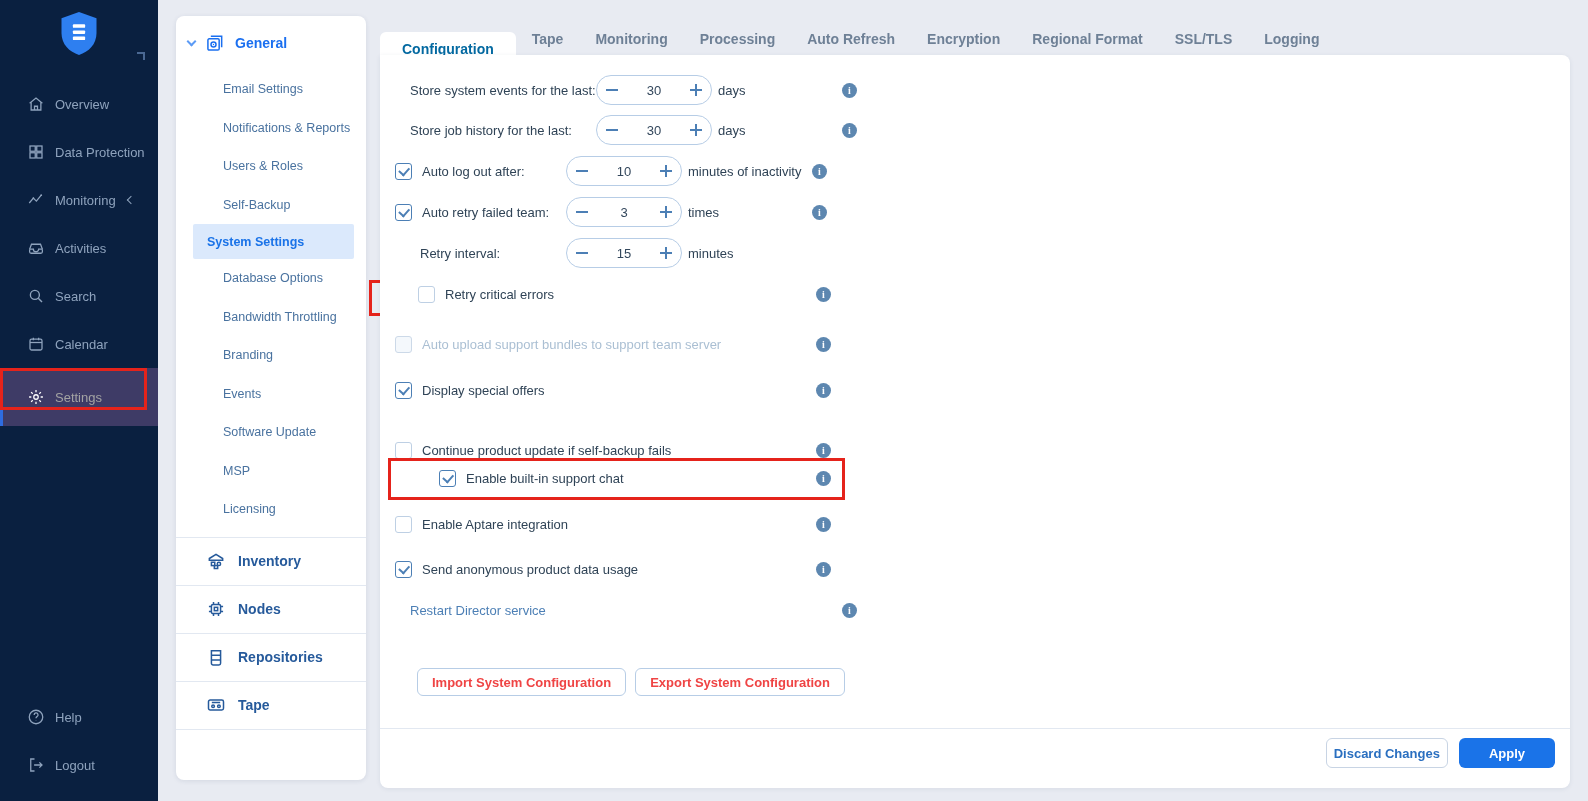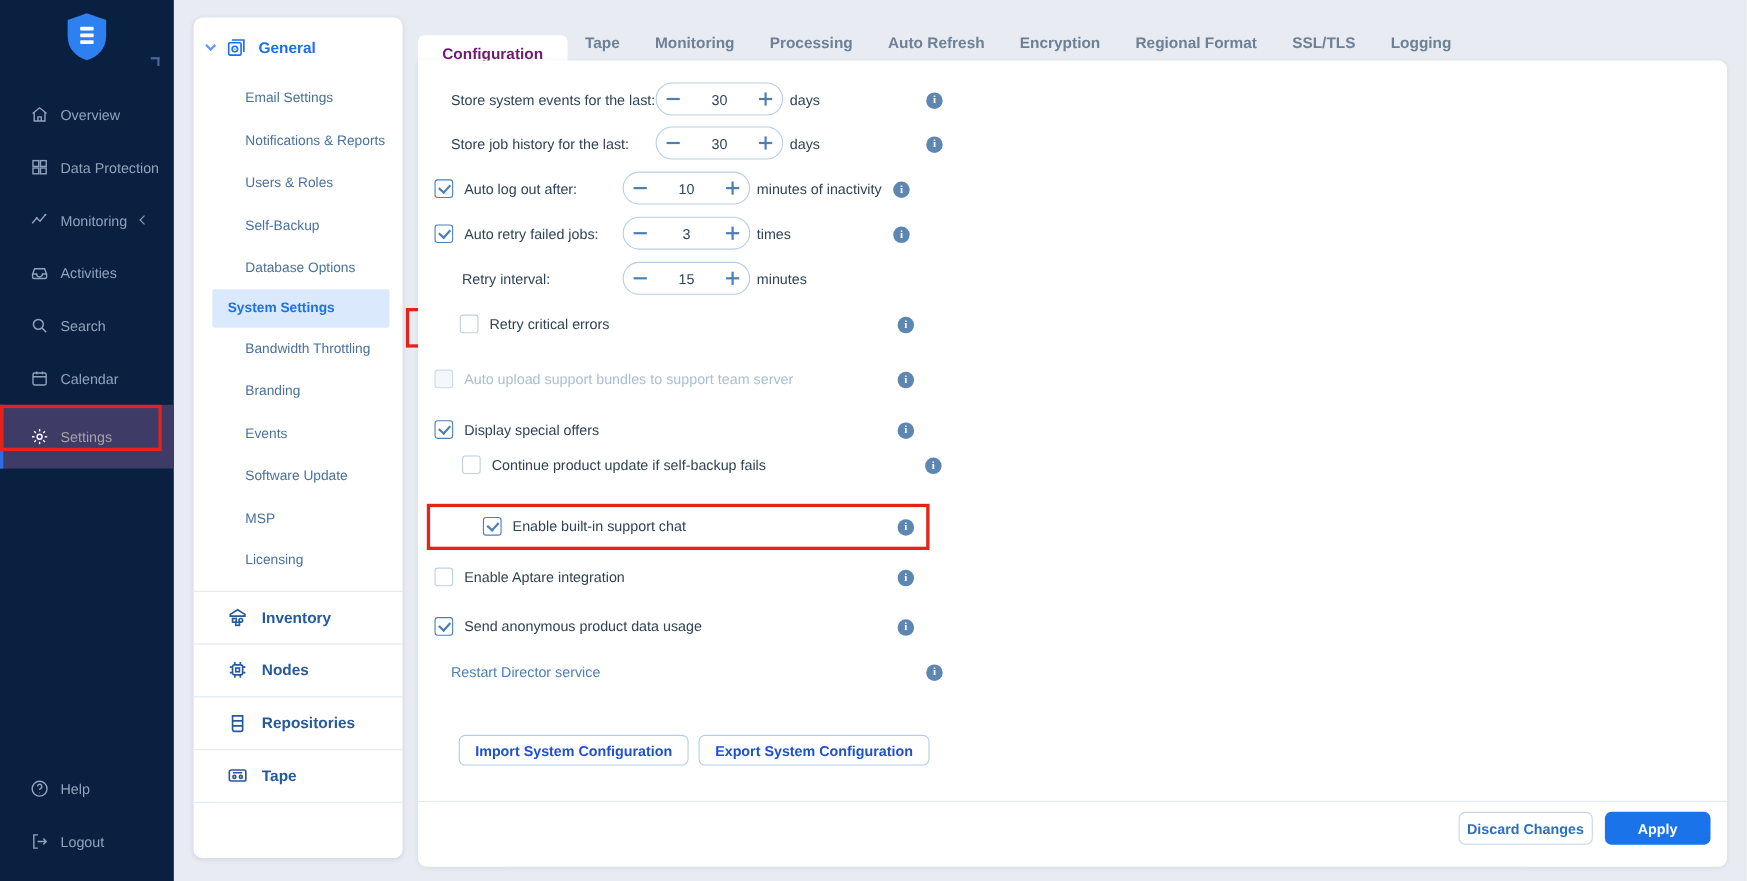--- a/index.html
+++ b/index.html
@@ -27,21 +27,21 @@
   .gen-item { height:38.5px; display:flex; align-items:center; padding-left:47px; font-size:12.5px; color:#49729f; cursor:pointer; }
   .gen-item.active { height:35px; background:#dbe9fc; margin:0 12px 0 17px; padding-left:14px; border-radius:2px; color:#1a73e8; font-weight:bold; }
   .sections { margin-top:8px; }
   .section-row { height:48px; border-top:1px solid #e2e8f1; display:flex; align-items:center; padding-left:30px; color:#265a9b; font-weight:bold; font-size:14px; cursor:pointer; }
   .section-row svg { margin-right:12px; }
   .subnav-footer { border-top:1px solid #e2e8f1; height:49px; }
 
   
   .tabs { position:absolute; left:380px; top:22px; height:33px; display:flex; align-items:center; }
   .tab { padding:0 16px; font-size:14px; font-weight:bold; color:#6e8096; cursor:pointer; height:33px; display:flex; align-items:center; }
-  .tab.active { background:#ffffff; color:#701a75; border-radius:6px 6px 0 0; padding:0 22px;margin-top:20px; }
+  .tab.active { background:#ffffff; color:#0369a1; border-radius:6px 6px 0 0; padding:0 22px;margin-top:20px; }
 
   
   .card { position:absolute; left:380px; top:55px; width:1190px; height:733px; background:#ffffff; border-radius:0 8px 8px 8px; box-shadow:0 1px 5px rgba(30,50,90,.08); }
   .row { position:absolute; height:30px; display:flex; align-items:center; font-size:13px; color:#2f4356; }
   .row .lab { white-space:nowrap; }
   .row .unit { position:absolute; left:308px; white-space:nowrap; }
   .row .info-slot { position:absolute; left:432px; }
   .row.disabled .lab { color:#aabfd3; }
 
   .cb { width:17px; height:17px; border:1.5px solid #bed0e4; border-radius:3px; background:#fff; display:inline-block; cursor:pointer; flex:0 0 auto; }
@@ -55,21 +55,21 @@
   .st-btn::before, .st-btn.plus::after { content:""; position:absolute; background:#4c7fb5; }
   .st-btn::before { width:12px; height:2px; left:9px; top:13px; }
   .st-btn.plus::after { width:2px; height:12px; left:14px; top:8px; }
   .st-val { flex:1; text-align:center; font-size:13px; color:#33475c; }
 
   .info { width:15px; height:15px; border-radius:50%; background:#5d87b0; color:#fff; display:inline-block; text-align:center; font-size:10px; font-weight:bold; line-height:15px; cursor:pointer; font-family:"Liberation Serif", serif; }
   .info::after { content:"i"; }
 
   .link-row { color:#4c7fb5; cursor:pointer; }
 
-  .cfg-btn { height:28px; padding:0 14px; background:#fff; border:1px solid #b7cde6; border-radius:6px; color:#1d4ed8; font-weight:bold; font-size:13px; cursor:pointer; font-family:"Liberation Sans", sans-serif; }
+  .cfg-btn { height:28px; padding:0 14px; background:#fff; border:1px solid #b7cde6; border-radius:6px; color:#ef4444; font-weight:bold; font-size:13px; cursor:pointer; font-family:"Liberation Sans", sans-serif; }
   .cfg-btn-row { position:absolute; left:37px; top:613px; display:flex; gap:9px; }
 
   .card-footer { position:absolute; left:0; top:673px; width:1190px; border-top:1px solid #e2e8f1; }
   .footer-btns { position:absolute; right:15px; top:683px; display:flex; gap:11px; }
   .btn-secondary { height:30px; padding:0 7px; background:#fff; border:1px solid #c8d4e4; border-radius:6px; color:#2a6fc0; font-weight:bold; font-size:13px; cursor:pointer; font-family:"Liberation Sans", sans-serif; }
   .btn-primary { height:30px; padding:0 30px; background:#1a73e8; border:none; border-radius:6px; color:#fff; font-weight:bold; font-size:13px; cursor:pointer; font-family:"Liberation Sans", sans-serif;text-align:right; }
 
   
   .annotation { position:absolute; border:3px solid #e5231b; pointer-events:none; }
   .ann-settings { left:0; top:368px; width:147px; height:42px; }
@@ -201,22 +201,22 @@
         </svg>
     </span>
     <span>General</span>
   </div>
 
   <div class="gen-items">
     <div class="gen-item">Email Settings</div>
     <div class="gen-item">Notifications &amp; Reports</div>
     <div class="gen-item">Users &amp; Roles</div>
     <div class="gen-item">Self-Backup</div>
+    <div class="gen-item active">System Settings</div>
     <div class="gen-item">Database Options</div>
-    <div class="gen-item active">System Settings</div>
     <div class="gen-item">Bandwidth Throttling</div>
     <div class="gen-item">Branding</div>
     <div class="gen-item">Events</div>
     <div class="gen-item">Software Update</div>
     <div class="gen-item">MSP</div>
     <div class="gen-item">Licensing</div>
   </div>
 
   <div class="sections">
     <div class="section-row">
@@ -308,21 +308,21 @@
       <button class="st-btn"></button>
       <span class="st-val">10</span>
       <button class="st-btn plus"></button>
     </div>
     <span class="unit" style="left:293px;">minutes of inactivity</span>
     <span class="info-slot" style="left:417px;"><span class="info"></span></span>
   </div>
 
   <div class="row" style="left:15px; top:142px; width:835px;">
     <span class="cb checked"></span>
-    <span class="lab">Auto retry failed jobs:</span>
+    <span class="lab">Auto retry failed team:</span>
     <div class="stepper" style="left:171px;">
       <button class="st-btn"></button>
       <span class="st-val">3</span>
       <button class="st-btn plus"></button>
     </div>
     <span class="unit" style="left:293px;">times</span>
     <span class="info-slot" style="left:417px;"><span class="info"></span></span>
   </div>
 
   <div class="row" style="left:40px; top:183px; width:810px;">
@@ -346,21 +346,21 @@
     <span class="lab">Auto upload support bundles to support team server</span>
     <span class="info-slot" style="left:421px;"><span class="info"></span></span>
   </div>
 
   <div class="row" style="left:15px; top:320px; width:835px;">
     <span class="cb checked"></span>
     <span class="lab">Display special offers</span>
     <span class="info-slot" style="left:421px;"><span class="info"></span></span>
   </div>
 
-  <div class="row" style="left:15px; top:352px; width:835px;margin-left:25px;">
+  <div class="row" style="left:15px; top:380px; width:835px;">
     <span class="cb"></span>
     <span class="lab">Continue product update if self-backup fails</span>
     <span class="info-slot" style="left:421px;"><span class="info"></span></span>
   </div>
 
   <div class="row" style="left:15px; top:408px; width:835px;padding-left:44px;">
     <span class="cb checked"></span>
     <span class="lab">Enable built-in support chat</span>
     <span class="info-slot" style="left:421px;"><span class="info"></span></span>
   </div>

